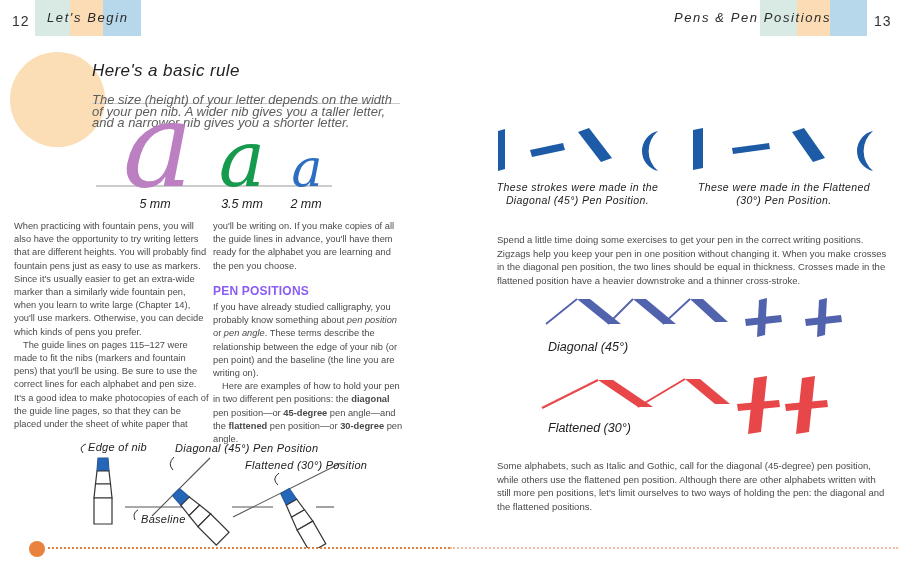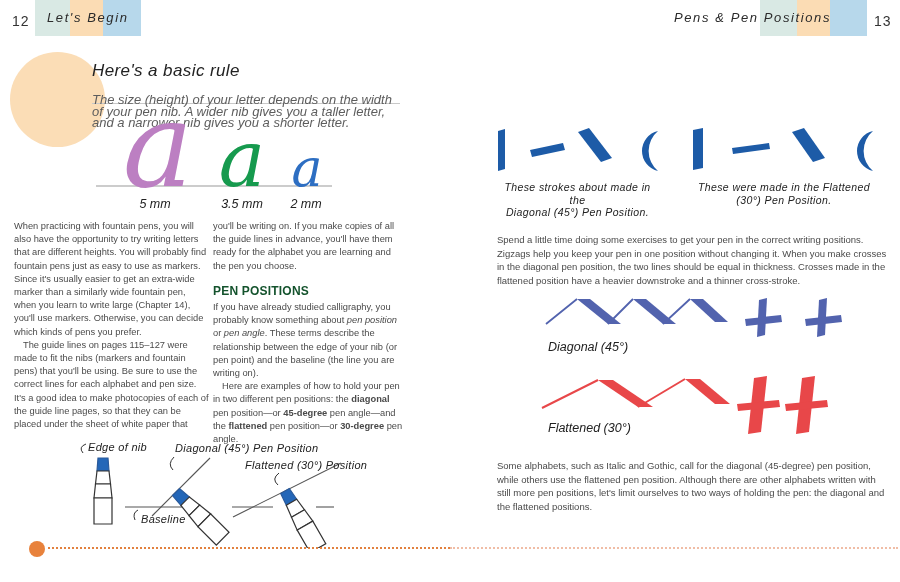--- a/index.html
+++ b/index.html
@@ -9,21 +9,21 @@
   .hand{font-family:"Liberation Sans",sans-serif;font-style:italic;color:#222;letter-spacing:.4px;}
   .hdr-block{position:absolute;top:0;height:36px;}
   .pagenum{font-size:14px;color:#333;letter-spacing:1px;}
   .hdr-title{font-size:13px;font-style:italic;color:#2b2b2b;letter-spacing:1.6px;z-index:2;}
   .peach-circle{border-radius:50%;}
   .rule-heading{font-size:17px;border-bottom:1px solid #c9c9c9;padding-bottom:22px;color:#222;}
   .rule-sub{font-size:13px;line-height:11.5px;font-style:italic;color:#5d5d5d;}
   .body-text{font-size:9.3px;line-height:13.2px;color:#4a4a4a;}
   .body-text p{margin:0;}
   .body-text p.indent{text-indent:9px;}
-  .sec-head{font-size:12px;font-weight:bold;color:#14532d;letter-spacing:.2px;margin:12px 0 3px 0;}
+  .sec-head{font-size:12px;font-weight:bold;color:#8b5cf6;letter-spacing:.2px;margin:12px 0 3px 0;}
   .svgtext{font-family:"Liberation Sans",sans-serif;font-style:italic;font-size:11px;fill:#222;letter-spacing:.3px;}
   .svgtext-sm{font-family:"Liberation Sans",sans-serif;font-style:italic;font-size:12.5px;fill:#222;}
   .caption{font-size:10.5px;line-height:12.5px;text-align:center;}
   .dotline-l{border-top:2px dotted #e2813e;}
   .dotline-r{border-top:2px dotted #f0bda6;}
 </style>
 </head>
 <body>
 
 <div class="canvas">
@@ -107,21 +107,21 @@
     </g>
     <g fill="#1d5ba7">
       <polygon points="200,4 210,2 210,42 200,44"></polygon>
       <polygon points="239,22 276,17 277,23 240,28"></polygon>
       <polygon points="299,6 311,2 332,32 320,36"></polygon>
       <path d="M380,5 A20.5,20.5 0 0 0 380,45 A26,26 0 0 1 380,5 Z"></path>
     </g>
   </svg>
 
   <div class="abs hand caption" style="left:495px;top:181px;width:165px;">
-    <div>These strokes about made in the</div>
+    <div>These strokes were made in the</div>
     <div>Diagonal (45°) Pen Position.</div>
   </div>
   <div class="abs hand caption" style="left:688px;top:181px;width:192px;">
     <div>These were made in the Flattened</div>
     <div>(30°) Pen Position.</div>
   </div>
 
   <div class="abs body-text" style="left:497px;top:233px;width:396px;font-size:9.5px;line-height:13.5px;">Spend a little time doing some exercises to get your pen in the correct writing positions. Zigzags help you keep your pen in one position without changing it. When you make crosses in the diagonal pen position, the two lines should be equal in thickness. Crosses made in the flattened position have a heavier downstroke and a thinner cross-stroke.</div>
 
   <svg class="abs" style="left:530px;top:288px;" width="345" height="152" viewBox="0 0 345 152">

